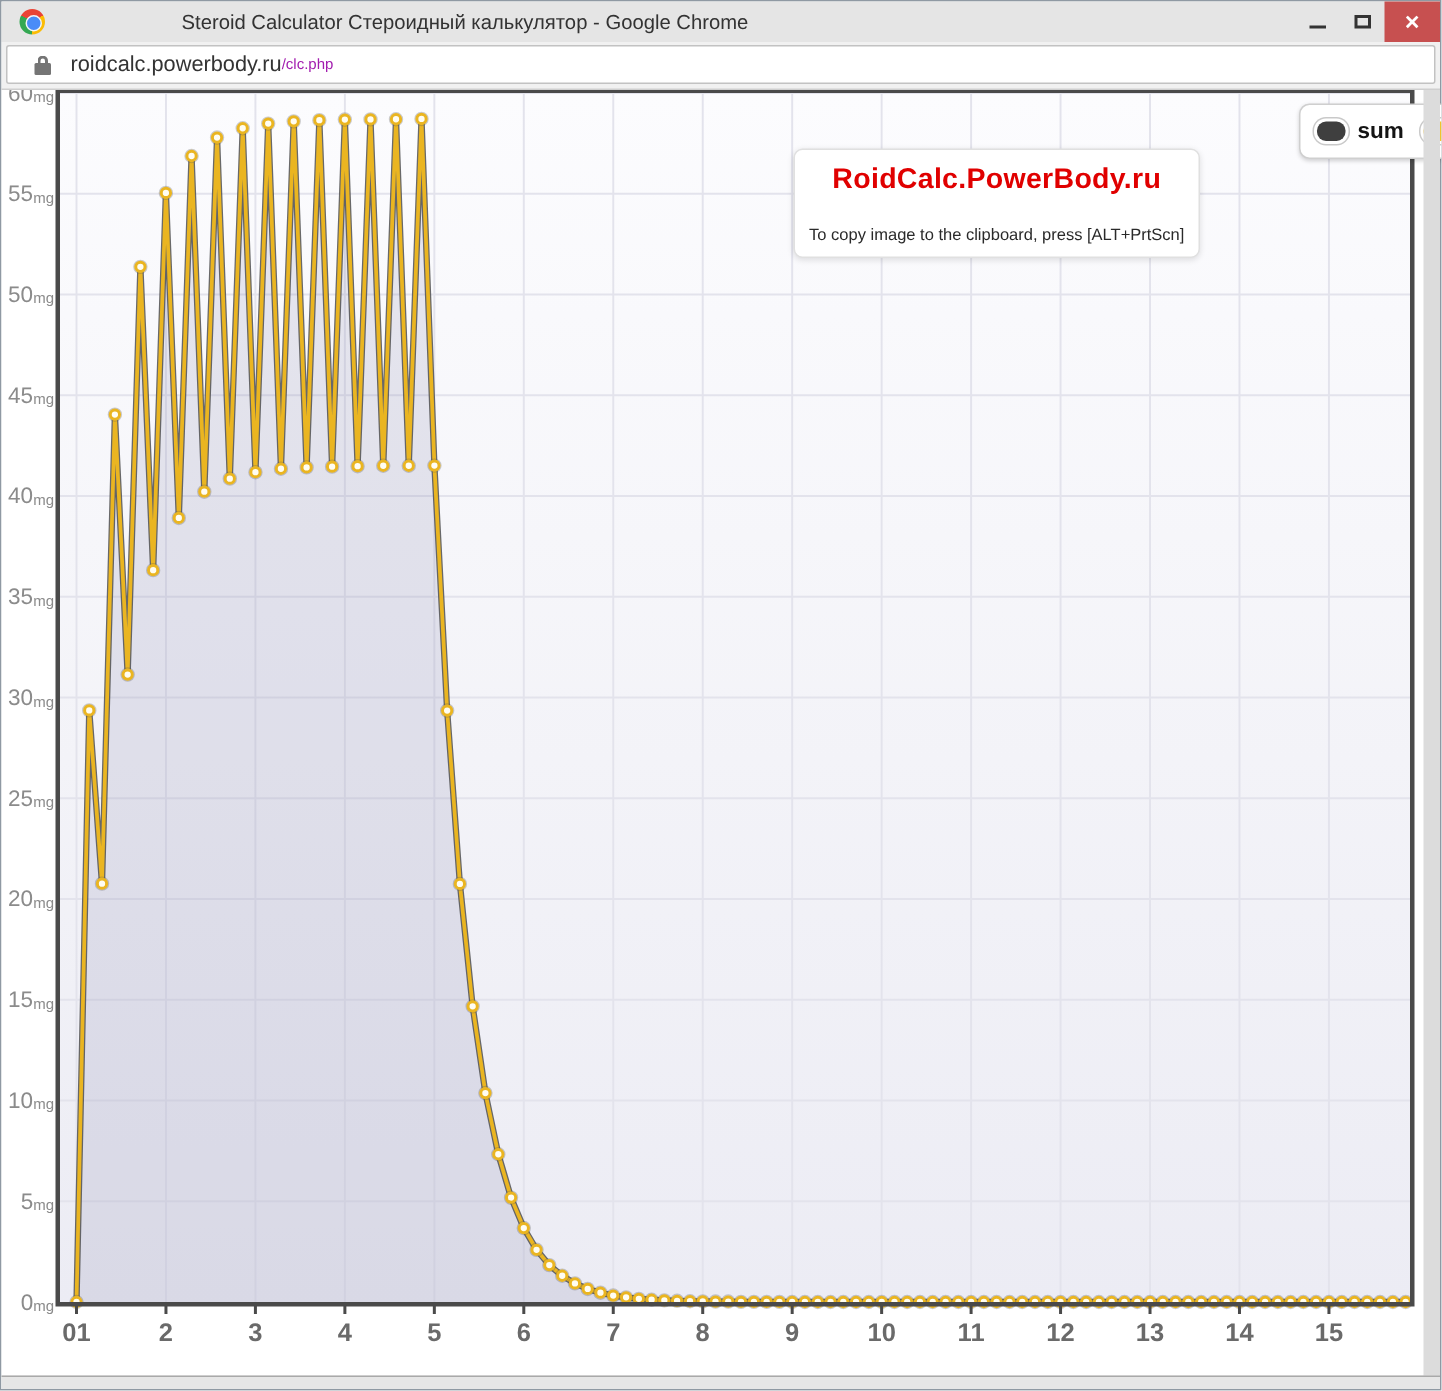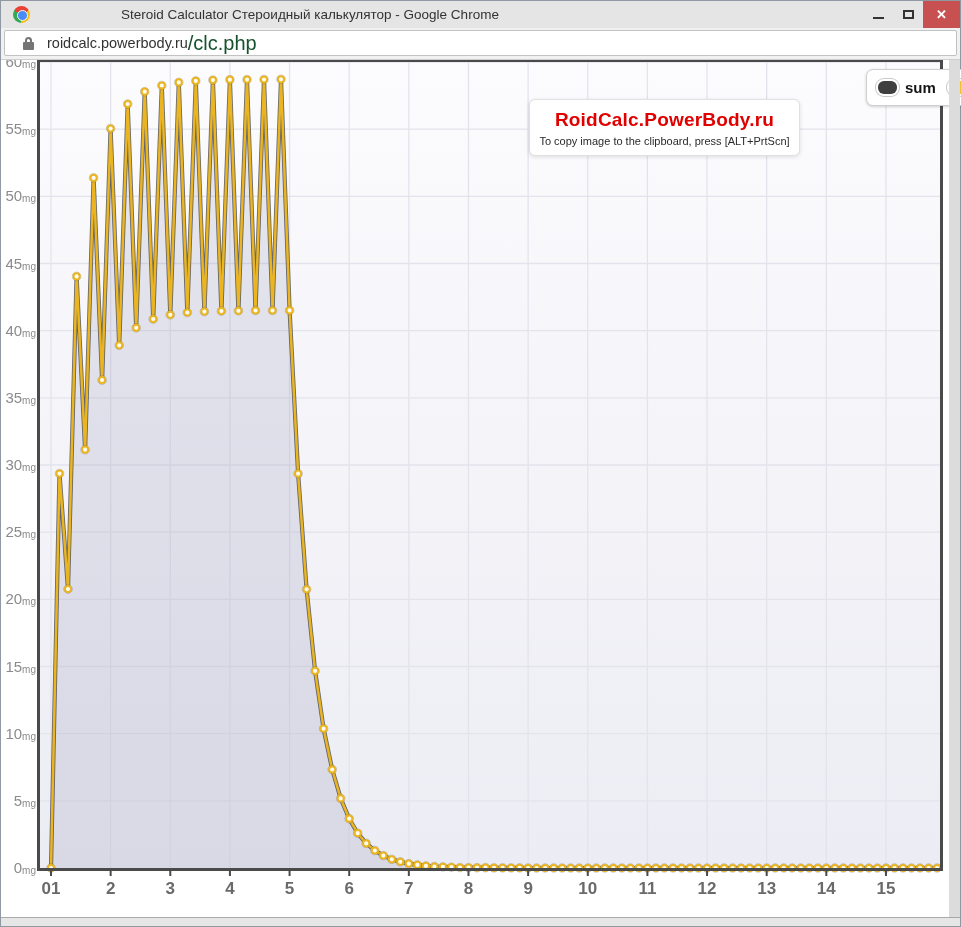--- a/index.html
+++ b/index.html
@@ -32,40 +32,40 @@
   
   .urlbar{position:absolute;left:1px;top:28px;right:1px;height:32px;background:#f1f1f1;
     border-bottom:1px solid #cfcfcf;z-index:5;}
   .address-box{position:absolute;left:3px;right:3px;top:2px;bottom:3px;background:#fff;
     border:1px solid #c2c2c2;border-radius:2px;display:flex;align-items:center;padding-left:18px;}
   .lock{width:11px;height:13px;position:relative;margin-right:13px;}
   .lock .body{position:absolute;left:0;bottom:0;width:11px;height:8px;background:#757575;border-radius:1px;}
   .lock .shackle{position:absolute;left:2px;top:0;width:7px;height:8px;border:2px solid #757575;
     border-bottom:none;border-radius:4px 4px 0 0;}
   .url-domain{font-size:14.5px;color:#333;}
-  .url-path{font-size:20px;color:#14532d;}
+  .url-path{font-size:10px;color:#a21caf;}
   
   .page{position:absolute;left:1px;top:60px;right:1px;bottom:1px;background:#ffffff;}
   #chart-svg{position:absolute;left:0;top:0;z-index:1;}
   
   .legend{position:absolute;left:866px;top:69px;z-index:3;background:#fff;
     border:1px solid #cfcfcf;border-radius:7px;padding:9px 11px;
     box-shadow:0 1px 3px rgba(0,0,0,.18);display:flex;gap:13px;}
   .legend-item{display:flex;align-items:center;gap:8px;}
   .legend-swatch{width:19px;height:13px;border-radius:6px;box-shadow:0 0 0 2px #fff,0 0 0 3px #c9c9c9;}
   .swatch-sum{background:#3f3f3f;}
   .swatch-c01{background:#f2c12d;}
   .legend-label-sum{font-size:15px;font-weight:bold;color:#141414;}
   .legend-label-c01{font-size:15px;color:#9b9b9b;}
   
   .watermark{position:absolute;left:529px;top:99px;width:271px;z-index:3;background:#fff;
     border:1px solid #e0e0e0;border-radius:6px;box-shadow:0 1px 4px rgba(0,0,0,.12);
     text-align:center;padding:9px 6px 8px;}
   .wm-title{color:#e00000;font-weight:bold;font-size:19px;letter-spacing:.2px;}
-  .wm-sub{font-size:11px;color:#2a2a2a;margin-top:4px;}
+  .wm-sub{font-size:11px;color:#2a2a2a;margin-top:20px;}
   
   .scroll-strip{position:absolute;left:949px;top:60px;width:11px;bottom:9px;background:#dcdcdc;z-index:4;}
   .bottom-frame{position:absolute;left:1px;right:1px;bottom:1px;height:9px;background:#e6e6e6;
     border-top:1px solid #a9a9a9;z-index:4;}
 </style>
 </head>
 <body>
 
 <div class="window">
 

